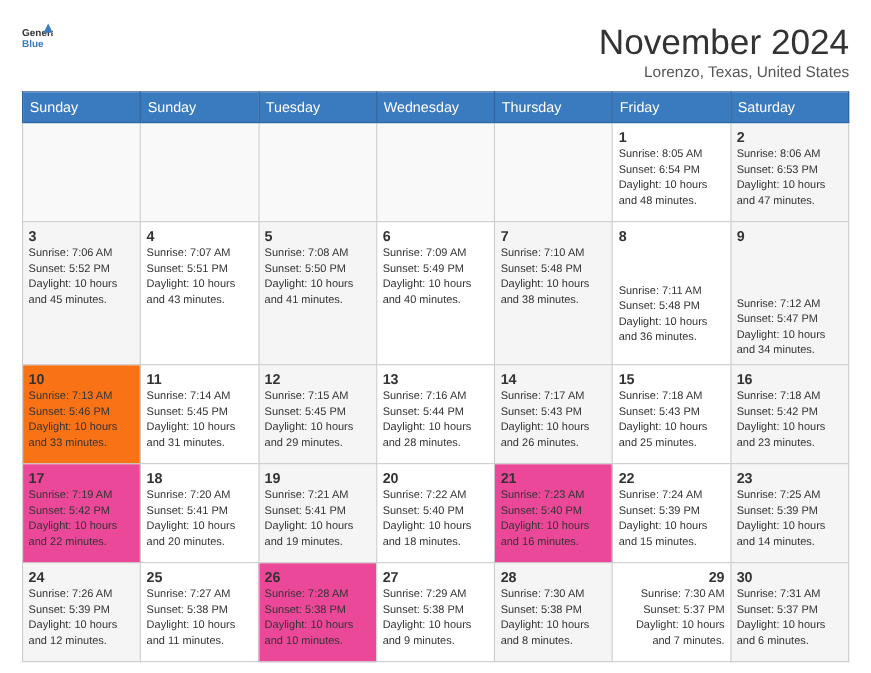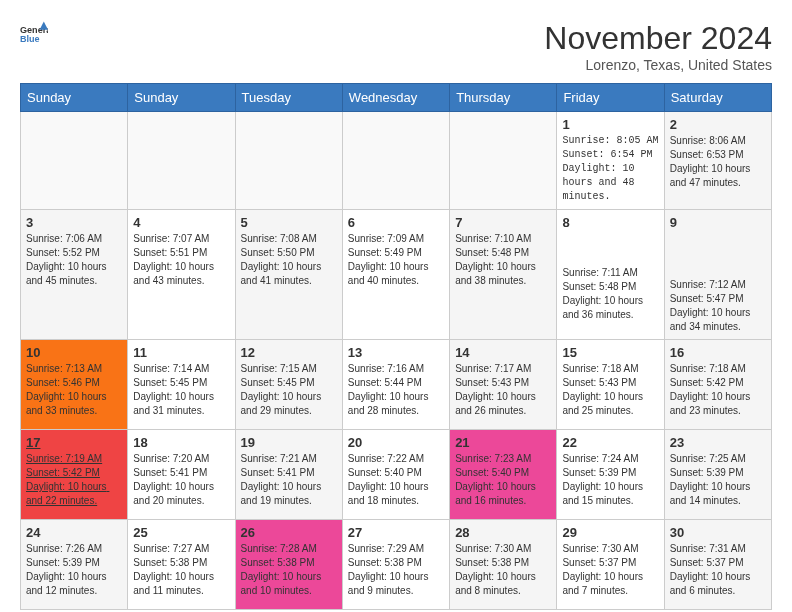--- a/index.html
+++ b/index.html
@@ -121,21 +121,21 @@
   </thead>
   <tbody id="calendar-body">
   <tr>
         <td class="empty-cell" style="background-color: rgb(245, 245, 245);"></td>
         <td class="empty-cell" style="background-color: rgb(255, 255, 255);"></td>
         <td class="empty-cell" style="background-color: rgb(245, 245, 245);"></td>
         <td class="empty-cell" style="background-color: rgb(255, 255, 255);"></td>
         <td class="empty-cell" style="background-color: rgb(245, 245, 245);"></td>
         <td style="background-color: rgb(255, 255, 255);">
           <span class="day-number">1</span>
-          <div class="day-info" style="white-space: pre-wrap; font-family: Liberation Mono, monospace;">Sunrise: 8:05 AM
+          <div class="day-info" style="white-space: pre-wrap;">Sunrise: 8:05 AM
 Sunset: 6:54 PM
 Daylight: 10 hours and 48 minutes.</div>
         </td>
         <td style="background-color: rgb(245, 245, 245);">
           <span class="day-number">2</span>
           <div class="day-info" style="white-space: pre-wrap;">Sunrise: 8:06 AM
 Sunset: 6:53 PM
 Daylight: 10 hours and 47 minutes.</div>
         </td>
       </tr>
@@ -221,21 +221,21 @@
 Daylight: 10 hours and 25 minutes.</div>
         </td>
         <td style="background-color: rgb(245, 245, 245);">
           <span class="day-number">16</span>
           <div class="day-info" style="white-space: pre-wrap;">Sunrise: 7:18 AM
 Sunset: 5:42 PM
 Daylight: 10 hours and 23 minutes.</div>
         </td>
       </tr>
       <tr>
-        <td style="background-color: #ef4444; text-decoration: underline;">
+        <td style="background-color: #ec4899;">
           <span class="day-number">17</span>
           <div class="day-info" style="white-space: pre-wrap;">Sunrise: 7:19 AM
 Sunset: 5:42 PM
 Daylight: 10 hours and 22 minutes.</div>
         </td>
         <td style="background-color: rgb(255, 255, 255);">
           <span class="day-number">18</span>
           <div class="day-info" style="white-space: pre-wrap;">Sunrise: 7:20 AM
 Sunset: 5:41 PM
 Daylight: 10 hours and 20 minutes.</div>
@@ -295,21 +295,21 @@
           <div class="day-info" style="white-space: pre-wrap;">Sunrise: 7:29 AM
 Sunset: 5:38 PM
 Daylight: 10 hours and 9 minutes.</div>
         </td>
         <td style="background-color: rgb(245, 245, 245);">
           <span class="day-number">28</span>
           <div class="day-info" style="white-space: pre-wrap;">Sunrise: 7:30 AM
 Sunset: 5:38 PM
 Daylight: 10 hours and 8 minutes.</div>
         </td>
-        <td style="background-color: rgb(255, 255, 255);">
+        <td style="background-color: rgb(255, 255, 255); text-align: right;">
           <span class="day-number">29</span>
           <div class="day-info" style="white-space: pre-wrap;">Sunrise: 7:30 AM
 Sunset: 5:37 PM
 Daylight: 10 hours and 7 minutes.</div>
         </td>
         <td style="background-color: rgb(245, 245, 245); margin-left: 15px;">
           <span class="day-number">30</span>
           <div class="day-info" style="white-space: pre-wrap;">Sunrise: 7:31 AM
 Sunset: 5:37 PM
 Daylight: 10 hours and 6 minutes.</div>

